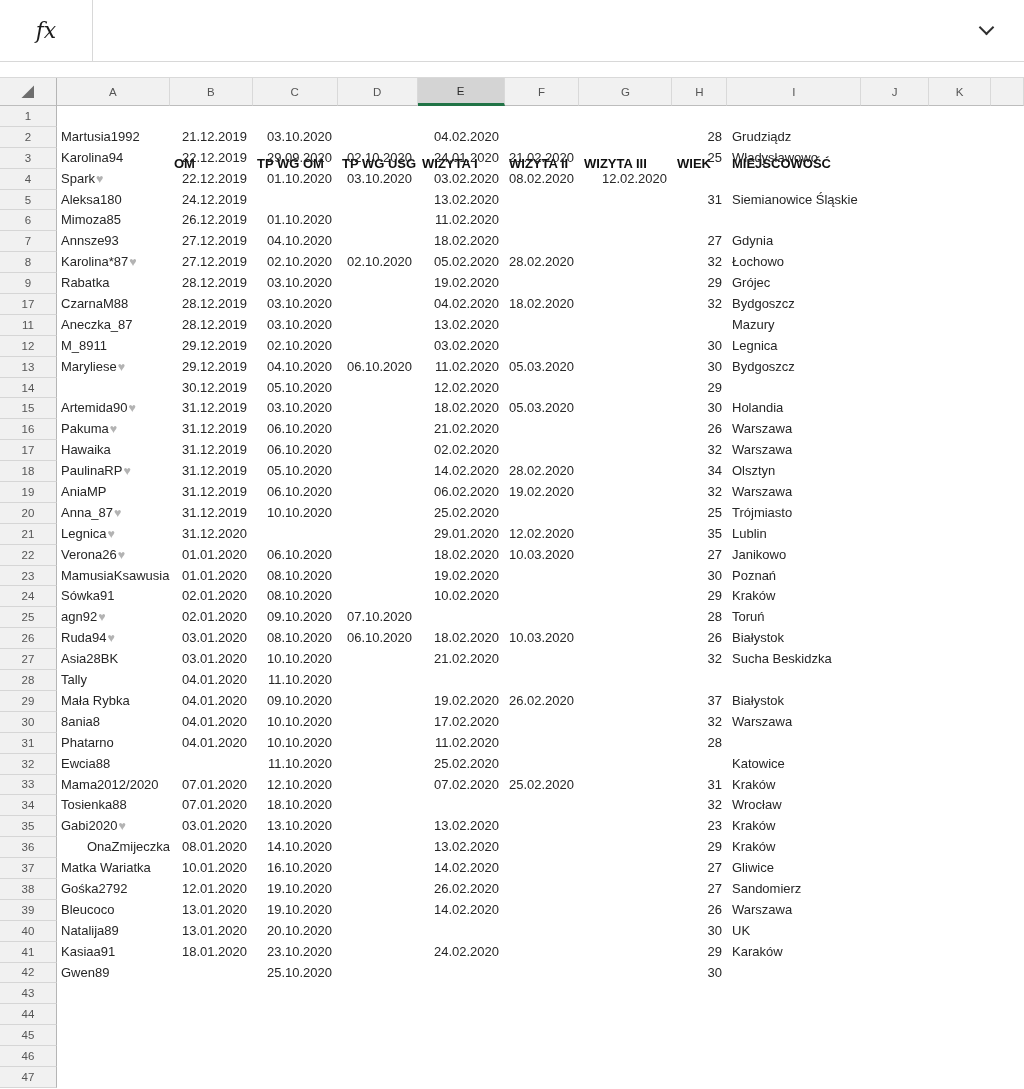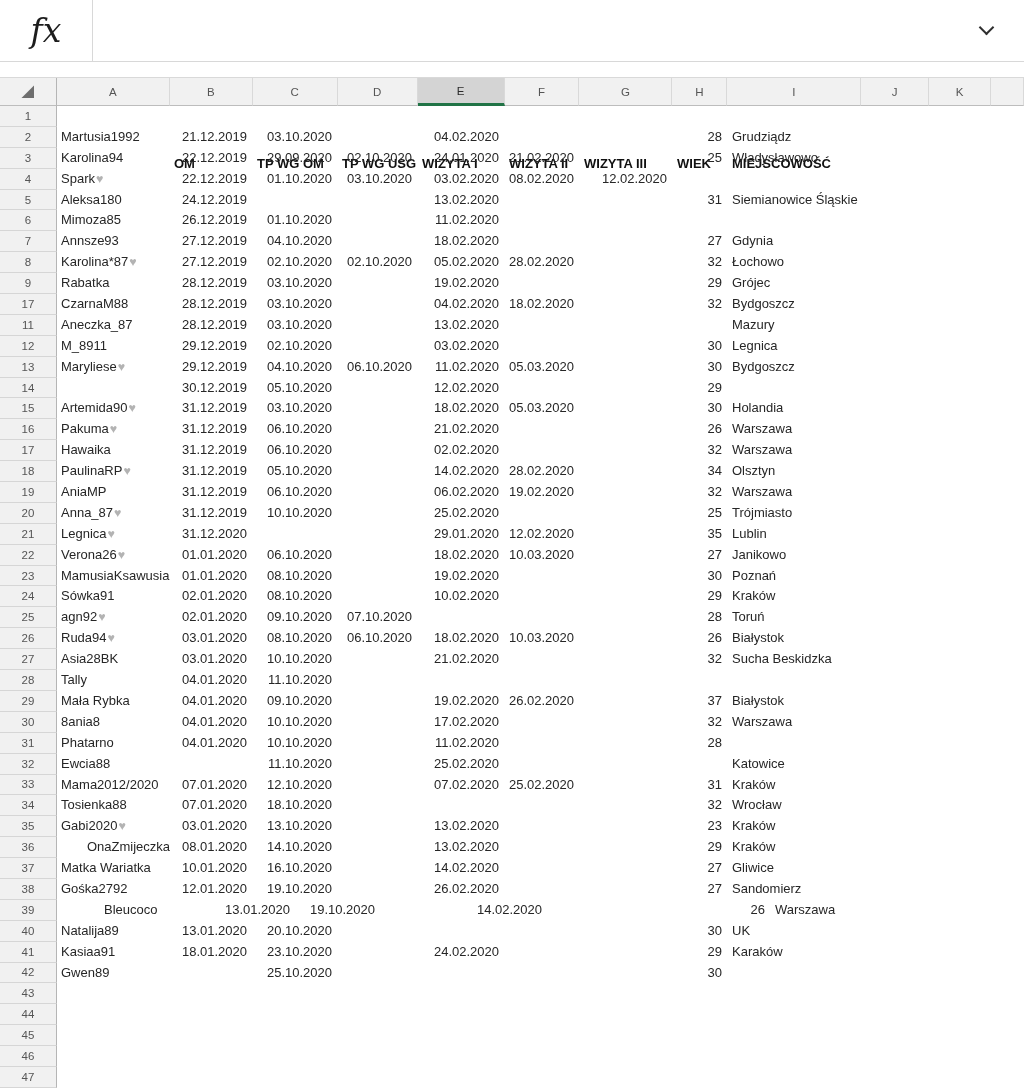--- a/index.html
+++ b/index.html
@@ -3,21 +3,21 @@
 <meta charset="utf-8">
 <style>
   html,body{margin:0;padding:0;background:#ffffff;width:1024px;height:1089px;overflow:hidden;}
   body{font-family:"Liberation Sans", sans-serif;color:#262626;}
   .app{width:1024px;height:1089px;position:relative;background:#fff;}
 
   
   .formula-bar{height:62px;width:100%;display:flex;border-bottom:1px solid #d8d8d8;box-sizing:border-box;background:#fff;}
   .fx-box{width:93px;height:100%;border-right:1px solid #d8d8d8;box-sizing:border-box;
           display:flex;align-items:center;justify-content:center;
-          font-family:"DejaVu Serif", serif;font-style:italic;font-size:33px;color:#1c1c1c;}
+          font-family:"DejaVu Serif", serif;font-style:italic;font-size:22px;color:#1c1c1c;}
   .formula-input{flex:1;position:relative;font-size:13px;line-height:61px;padding-left:10px;box-sizing:border-box;}
   .chevron{position:absolute;right:32px;top:22px;width:11px;height:11px;box-sizing:border-box;
            border-right:2px solid #2f2f2f;border-bottom:2px solid #2f2f2f;transform:rotate(45deg);}
   .fb-gap{height:15px;background:#fff;}
 
   
   .col-headers{display:flex;height:29px;box-sizing:border-box;border-top:1px solid #d9d9d9;background:#f1f1f1;}
   .corner-cell{width:57px;box-sizing:border-box;background:#f1f1f1;border-right:1px solid #b5b5b5;border-bottom:1px solid #bdbdbd;
                display:flex;align-items:center;justify-content:center;}
   .select-all-tri{width:13px;height:13px;background:#6e6e6e;clip-path:polygon(100% 0,100% 100%,0 100%);}
@@ -521,21 +521,21 @@
           <div class="cell ar" style="width: 85px;">19.10.2020</div>
           <div class="cell ar" style="width: 80px;"></div>
           <div class="cell ar" style="width: 87px;">26.02.2020</div>
           <div class="cell ar" style="width: 75px;"></div>
           <div class="cell ar" style="width: 93px;"></div>
           <div class="cell ar" style="width: 55px;">27</div>
           <div class="cell al" style="width: 134px;">Sandomierz</div>
         </div>
         <div class="sheet-row">
           <div class="row-num">39</div>
-          <div class="cell al clip" style="width: 113px; margin-left: 43px;">Bleucoco</div>
+          <div class="cell al clip" style="width: 113px;">Bleucoco</div>
           <div class="cell ar" style="width: 83px;">13.01.2020</div>
           <div class="cell ar" style="width: 85px;">19.10.2020</div>
           <div class="cell ar" style="width: 80px;"></div>
           <div class="cell ar" style="width: 87px;">14.02.2020</div>
           <div class="cell ar" style="width: 75px;"></div>
           <div class="cell ar" style="width: 93px;"></div>
           <div class="cell ar" style="width: 55px;">26</div>
           <div class="cell al" style="width: 134px;">Warszawa</div>
         </div>
         <div class="sheet-row">

